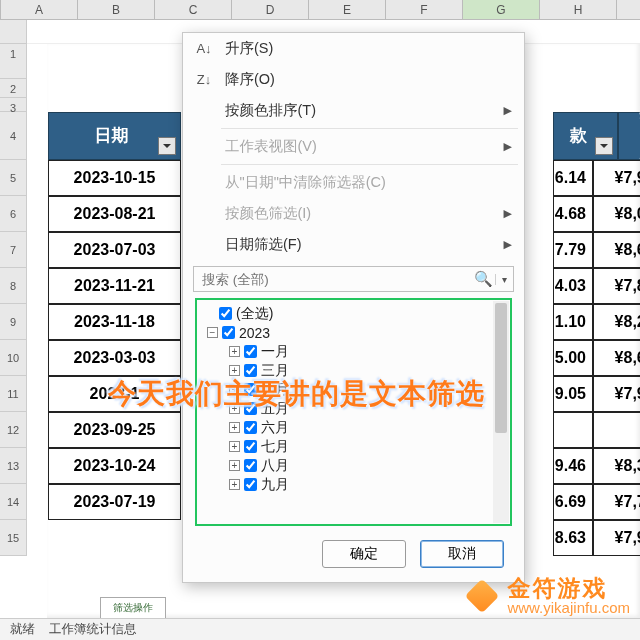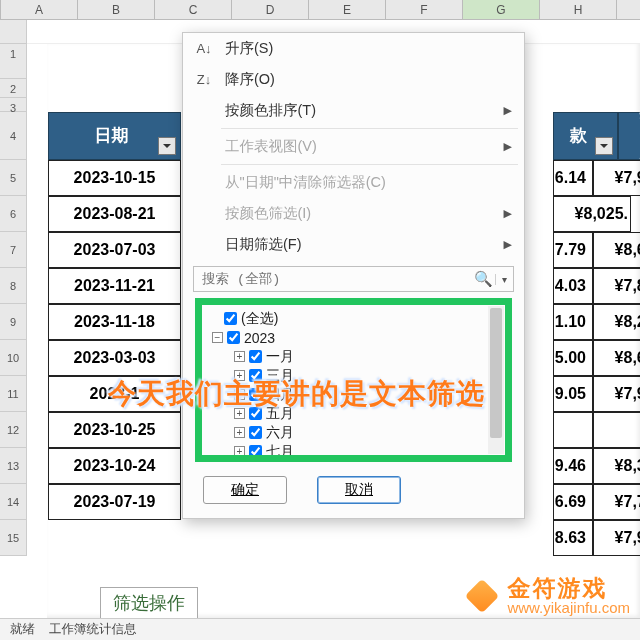--- a/index.html
+++ b/index.html
@@ -42,44 +42,44 @@
 .hdr-sal { width: 97px; padding-right: 24px; }
 
 
 .ctx { position: absolute; left: 182px; top: 32px; width: 343px; background: #fcfcfc; border: 1px solid #c8c8c8; box-shadow: 2px 4px 14px rgba(0,0,0,.25); z-index: 10; }
 .ctx-item { display: flex; align-items: center; height: 31px; font-size: 14.5px; color: #333; padding-left: 42px; position: relative; }
 .ctx-item.disabled { color: #a8a8a8; }
 .ctx-item .ico { position: absolute; left: 12px; width: 18px; text-align: center; font-size: 13px; color: #555; }
 .ctx-item .arrow { position: absolute; right: 12px; color: #555; font-size: 11px; }
 .ctx-sep { height: 1px; background: #e2e2e2; margin: 2px 6px 2px 38px; }
 .ctx-search { margin: 6px 10px 6px 10px; height: 26px; border: 1px solid #bfbfbf; display: flex; align-items: center; }
-.ctx-search input { flex: 1; border: none; outline: none; font-size: 13.5px; padding: 0 8px; color: #777; background: transparent; font-family: Liberation Mono, monospace; }
+.ctx-search input { flex: 1; border: none; outline: none; font-size: 13.5px; padding: 0 8px; color: #777; background: transparent; }
 .ctx-search .mag { width: 22px; color: #2a66b0; font-size: 15px; text-align: center; }
 .ctx-search .ddl { width: 18px; border-left: 1px solid #cfcfcf; text-align: center; font-size: 10px; color: #555; }
 
-.tree { margin: 2px 12px 4px 12px; height: 164px; border: 7px solid #22c55e; position: relative; overflow: hidden; padding: 4px 0 0 6px; }
+.tree { margin: 2px 12px 4px 12px; height: 228px; border: 2px solid #22c55e; position: relative; overflow: hidden; padding: 4px 0 0 6px; }
 .tree-scroll { position: absolute; right: 1px; top: 1px; bottom: 1px; width: 16px; background: #f0f0f0; }
 .tree-scroll .thumb { position: absolute; top: 2px; left: 2px; right: 2px; height: 130px; background: #c7c7c7; border-radius: 2px; }
 .tnode { display: flex; align-items: center; height: 19px; font-size: 14px; color: #222; }
 .tnode .pm { width: 11px; height: 11px; border: 1px solid #8a8a8a; font-size: 10px; line-height: 9px; text-align: center; margin-right: 4px; color: #555; background: #fff; }
 .tnode input[type=checkbox] { margin-right: 4px; width: 13px; height: 13px; }
 .tnode.l1 { padding-left: 4px; }
 .tnode.l2 { padding-left: 4px; }
 .tnode.l3 { padding-left: 26px; }
 
-.ctx-btns { display: flex; justify-content: flex-start; gap: 30px; padding: 10px 20px 14px; text-decoration: underline; }
+.ctx-btns { display: flex; justify-content: flex-end; gap: 14px; padding: 10px 20px 14px; }
 .ctx-btns button { width: 84px; height: 28px; border: 1px solid #9a9a9a; background: #fdfdfd; font-size: 14px; border-radius: 3px; }
 .ctx-btns button.primary { border-color: #3a80c8; box-shadow: 0 0 0 1px #8db8e4 inset; }
 
 
 .caption { position: absolute; left: 108px; top: 375px; font-size: 28px; font-weight: 700; color: #ff7a1a; text-shadow: 0 0 2px #fff, 2px 2px 2px #cfe2ff, -2px -2px 2px #cfe2ff; z-index: 20; letter-spacing: 1px; }
 
 
 .sheet-tabs { position: absolute; left: 100px; bottom: 22px; display: flex; }
-.sheet-tabs .tab { background: #fff; border: 1px solid #aaa; border-bottom: none; padding: 3px 12px; font-size: 18px; color: #3a6d3a; }
+.sheet-tabs .tab { background: #fff; border: 1px solid #aaa; border-bottom: none; padding: 3px 12px; font-size: 10px; color: #3a6d3a; }
 .status { position: absolute; left: 0; right: 0; bottom: 0; height: 22px; background: #f3f3f3; border-top: 1px solid #ccc; font-size: 12.5px; color: #444; display: flex; align-items: center; padding-left: 10px; gap: 14px; }
 
 
 .wm { position: absolute; right: 10px; bottom: 24px; z-index: 30; display: flex; align-items: center; gap: 8px; }
 .wm .cube { width: 34px; height: 34px; position: relative; }
 .wm .cube::before { content:""; position:absolute; inset:0; background: linear-gradient(135deg,#ffb44a,#ff8a1f); transform: rotate(45deg) scale(.72); border-radius: 6px; }
 .wm .txt { display: flex; flex-direction: column; line-height: 1.05; }
 .wm .t1 { font-size: 23px; font-weight: 800; color: #ff8a1f; letter-spacing: 2px; }
 .wm .t2 { font-size: 15px; color: #ff9a3f; }
 
@@ -148,21 +148,21 @@
     <div class="dat-row">
         <div class="dat-cell c-date">2023-11-18</div>
       </div>
     <div class="dat-row">
         <div class="dat-cell c-date">2023-03-03</div>
       </div>
     <div class="dat-row">
         <div class="dat-cell c-date">2023-1</div>
       </div>
     <div class="dat-row">
-        <div class="dat-cell c-date">2023-10-25</div>
+        <div class="dat-cell c-date">2023-09-25</div>
       </div>
     <div class="dat-row">
         <div class="dat-cell c-date">2023-10-24</div>
       </div>
     <div class="dat-row">
         <div class="dat-cell c-date">2023-07-19</div>
       </div>
   </div>
 
   <div class="hide-right">
@@ -174,20 +174,21 @@
       <div class="hdr-cell hdr-sal">
         <span>实领工资</span>
 
       </div>
     </div>
     <div class="dat-row">
         <div class="dat-cell c-amt">6.14</div>
         <div class="dat-cell c-sal">¥7,910.</div>
       </div>
     <div class="dat-row">
+        <div class="dat-cell c-amt">4.68</div>
         <div class="dat-cell c-sal">¥8,025.</div>
       </div>
     <div class="dat-row">
         <div class="dat-cell c-amt">7.79</div>
         <div class="dat-cell c-sal">¥8,695.</div>
       </div>
     <div class="dat-row">
         <div class="dat-cell c-amt">4.03</div>
         <div class="dat-cell c-sal">¥7,872.</div>
       </div>

